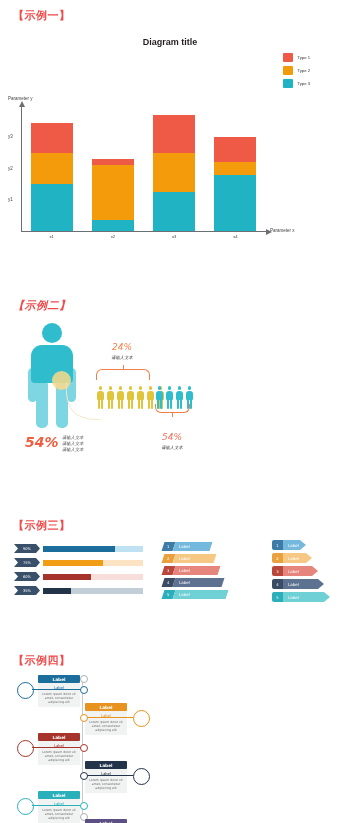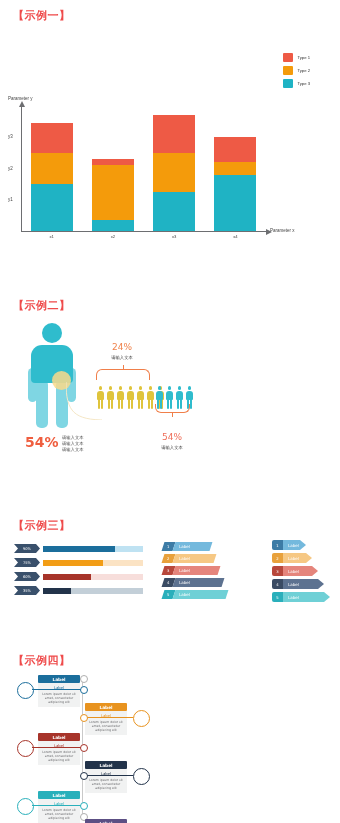--- a/index.html
+++ b/index.html
@@ -33,21 +33,21 @@
   .axis-x:before{content:"";position:absolute;right:-6px;top:-2.5px;
     border-top:3px solid transparent;border-bottom:3px solid transparent;
     border-left:6px solid #6d6e71;}
   .ytick{position:absolute;left:8px;font-size:4.5px;color:#444;}
   .bar{position:absolute;bottom:0;width:42px;display:flex;flex-direction:column-reverse;}
   .bars{position:absolute;left:21px;top:10px;width:245px;height:125px;}
   .xtick{position:absolute;top:138px;font-size:4.2px;color:#444;text-align:center;width:42px;}
   .seg{width:100%;}
 
   
-  #sec2{position:absolute;left:0;top:290px;width:290px;height:210px;}
+  #sec2{position:absolute;left:0;top:290px;width:290px;height:210px;font-style:italic;}
   #sec2 .section-title{position:absolute;left:13px;top:8px;}
   .big-person{position:absolute;left:28px;top:33px;width:48px;height:105px;}
   .bp-head{position:absolute;left:14px;top:0;width:20px;height:20px;border-radius:50%;background:#2fbccd;}
   .bp-body{position:absolute;left:3px;top:22px;width:42px;height:38px;background:#2fbccd;
     border-radius:11px 11px 4px 4px;}
   .bp-arm-l{position:absolute;left:0px;top:45px;width:9px;height:34px;background:#7fd6e3;border-radius:5px;}
   .bp-arm-r{position:absolute;right:0px;top:45px;width:9px;height:34px;background:#7fd6e3;border-radius:5px;}
   .bp-leg-l{position:absolute;left:8px;top:58px;width:12px;height:47px;background:#7fd6e3;border-radius:4px 4px 5px 5px;}
   .bp-leg-r{position:absolute;right:8px;top:58px;width:12px;height:47px;background:#7fd6e3;border-radius:4px 4px 5px 5px;}
   .glow{position:absolute;left:52px;top:81px;width:19px;height:19px;border-radius:50%;
@@ -123,20 +123,21 @@
   .tl-text{font-size:3.1px;color:#6d6e71;line-height:1.35;text-align:center;
     font-family:"DejaVu Sans",sans-serif;}
   .tl-ring{position:absolute;width:15px;height:15px;border-radius:50%;background:transparent;}
   .tl-line{position:absolute;height:1px;}
 </style>
 </head>
 <body>
 
 <div id="sec1">
   <div class="section-title">【示例一】</div>
+  <div class="chart-title">Diagram title</div>
   <div class="legend" id="legend">
       <div class="legend-row">
         <span class="legend-swatch" style="background:#ee5a45"></span>
         <span class="legend-label">Type 1</span>
       </div>
       <div class="legend-row">
         <span class="legend-swatch" style="background:#f49b0b"></span>
         <span class="legend-label">Type 2</span>
       </div>
       <div class="legend-row">

